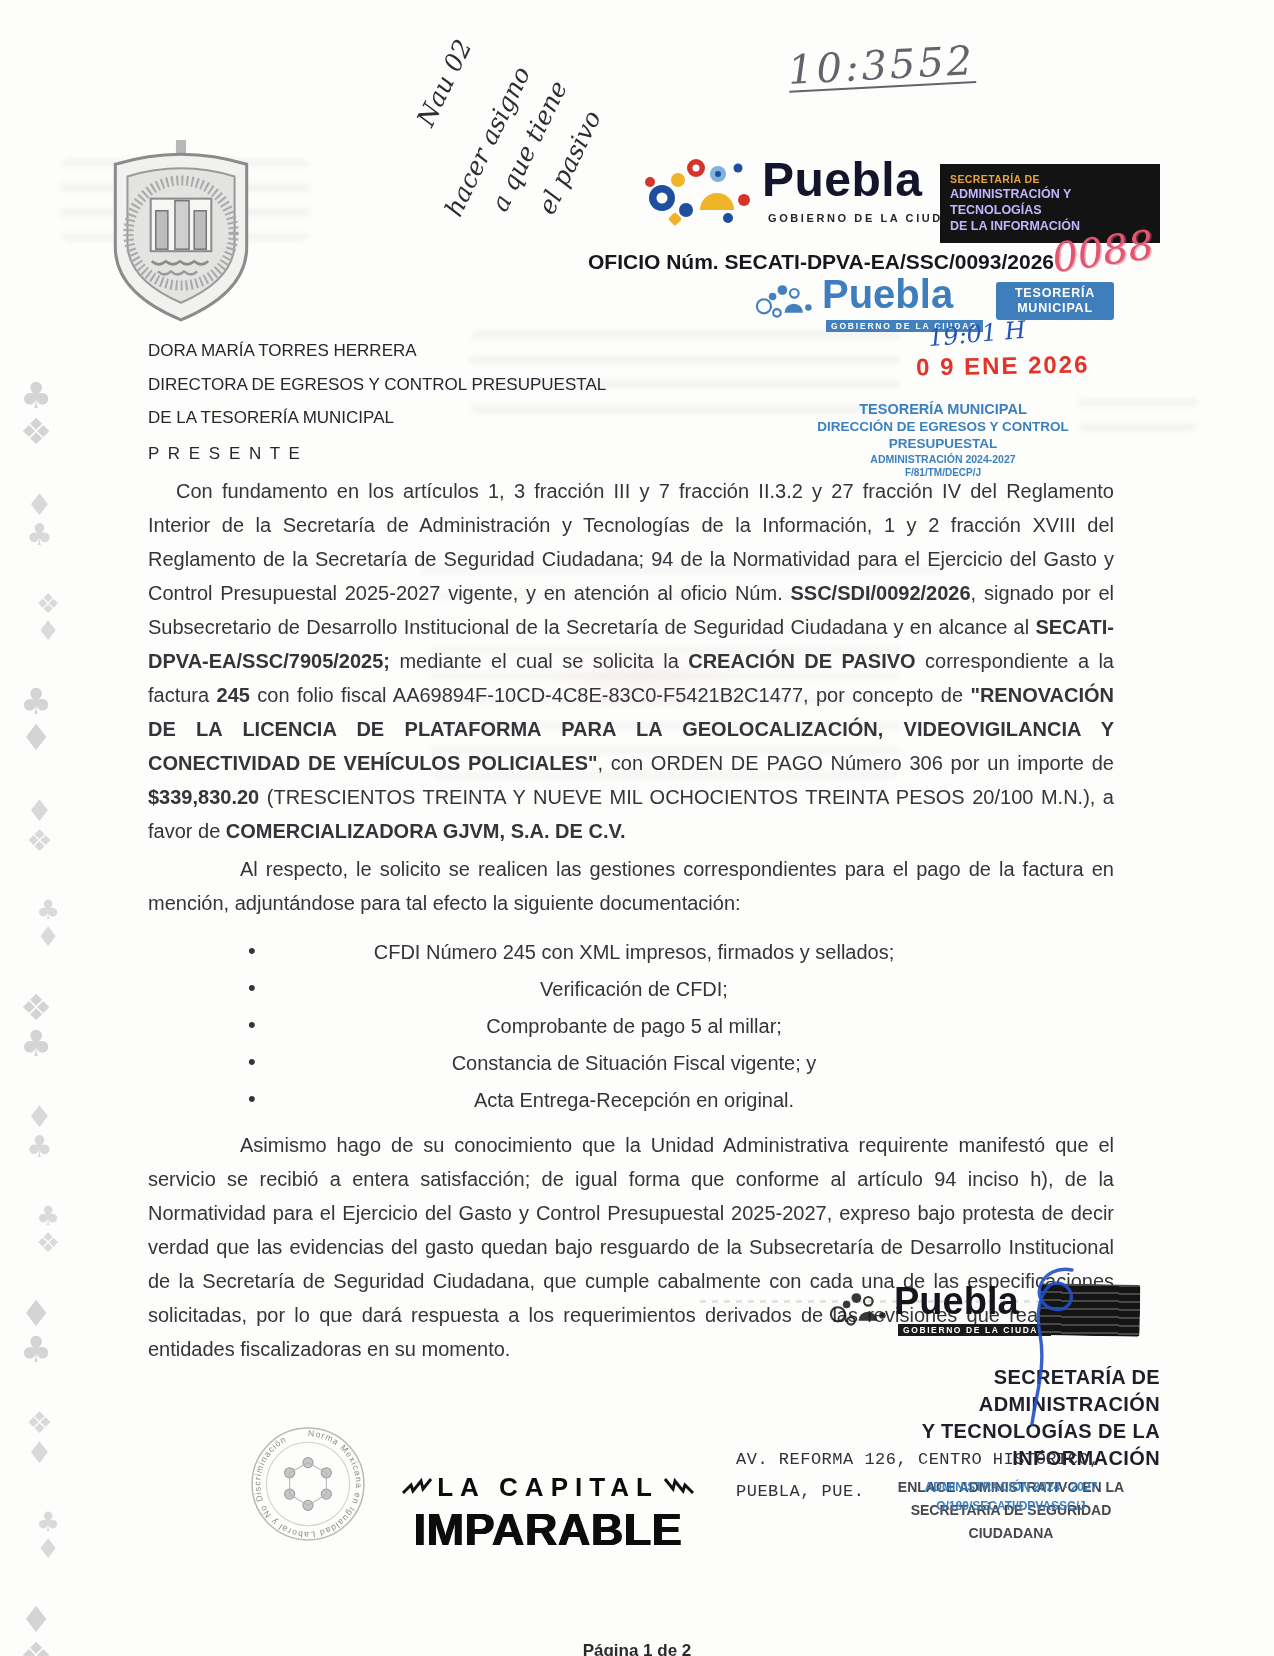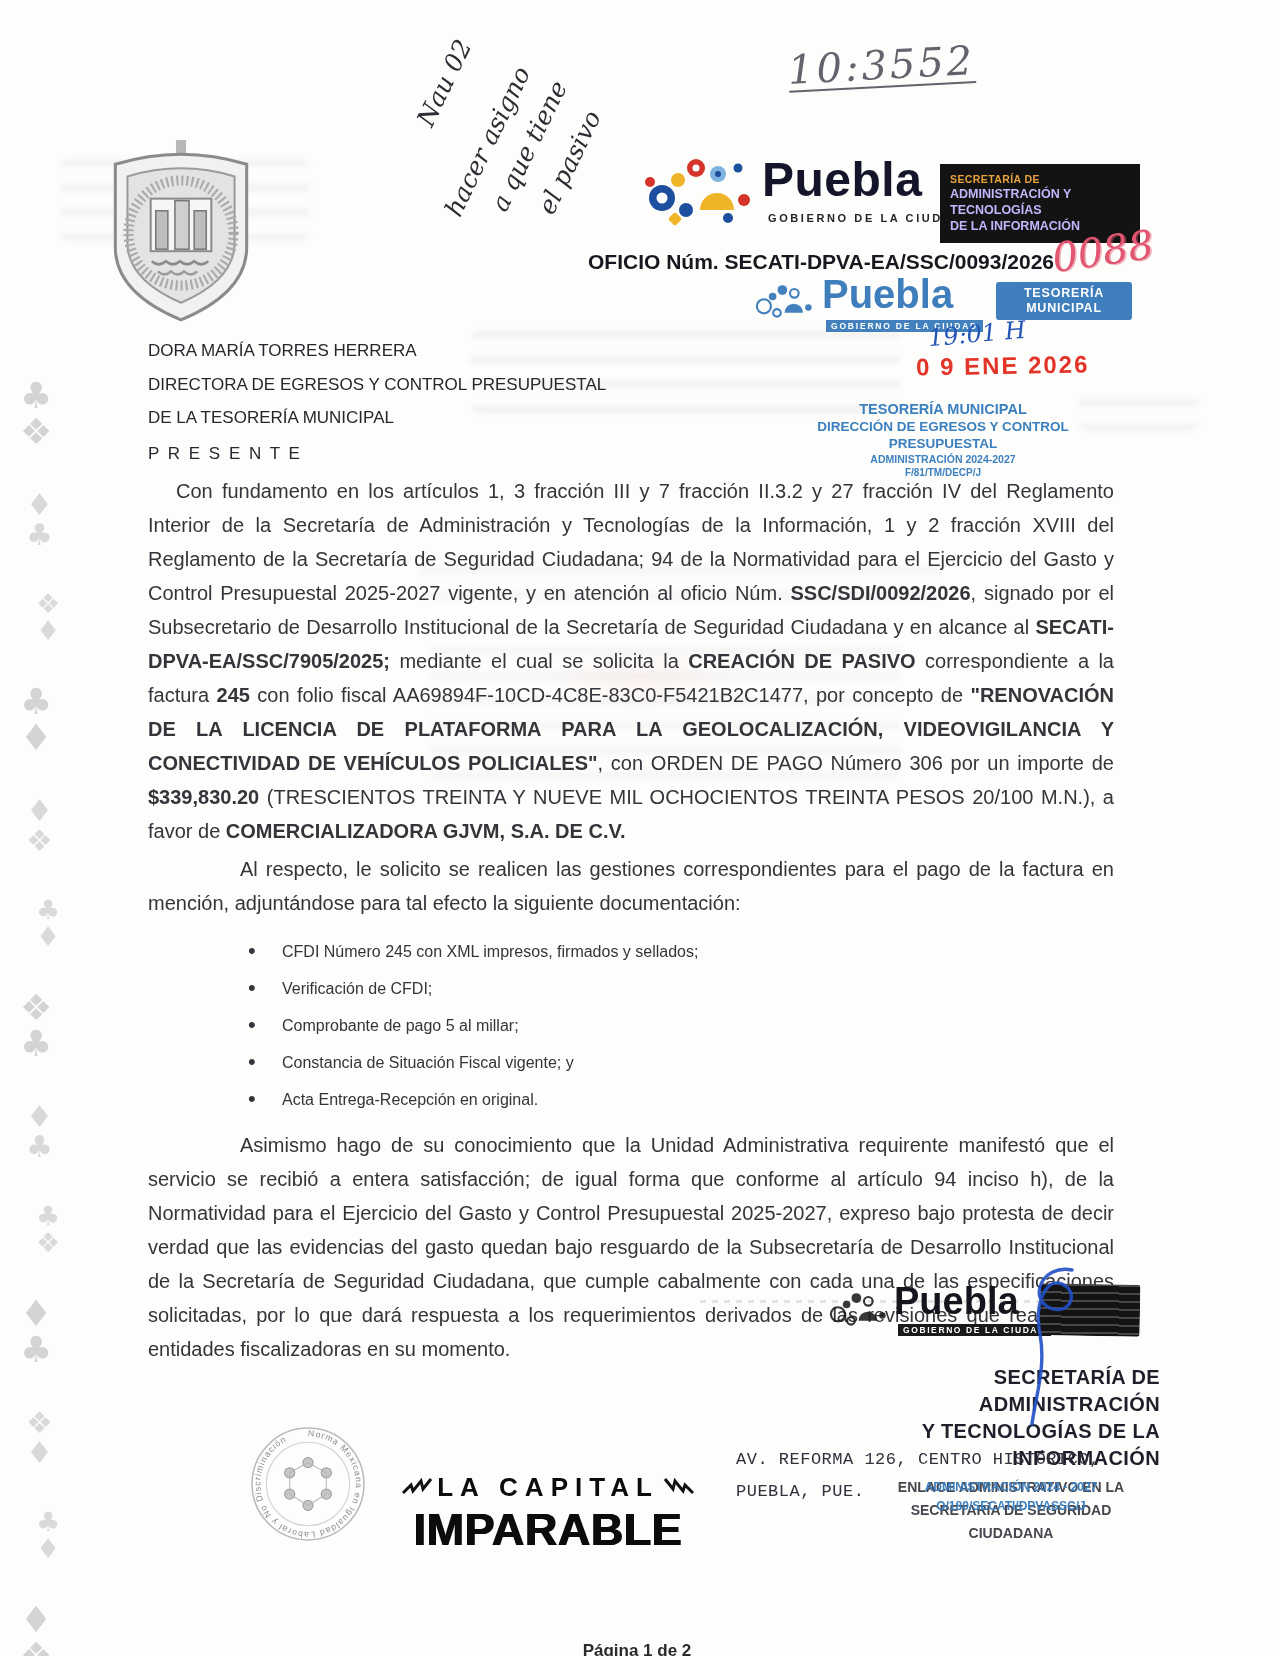--- a/index.html
+++ b/index.html
@@ -42,36 +42,36 @@
   .hnum { position:absolute; left:788px; top:42px; font-size:40px; color:#63636d;
           transform:rotate(-3deg); text-decoration:underline; text-underline-offset:7px;
           text-decoration-thickness:2px; letter-spacing:3px; }
 
   
   .hdr-emblem { position:absolute; left:640px; top:148px; width:118px; height:84px; }
   .hdr-name { position:absolute; left:762px; top:152px; font-size:48px; font-weight:700;
               color:#14142a; letter-spacing:.5px; }
   .hdr-sub { position:absolute; left:768px; top:212px; font-size:11px; font-weight:700;
              letter-spacing:2.6px; color:#23232c; }
-  .hdr-box { position:absolute; left:940px; top:164px; width:200px; background:#131313;
+  .hdr-box { position:absolute; left:940px; top:164px; width:220px; background:#131313;
              padding:8px 10px 9px; }
   .hdr-box div { color:#c4b5fd; font-weight:700; font-size:12.5px; line-height:16px; }
   .hdr-box div:first-child { color:#e8a33d; font-size:10.5px; line-height:14px; letter-spacing:.4px; }
 
   .oficio { position:absolute; left:588px; top:250px; font-size:21px; font-weight:700; color:#17171f; }
   .folio-red { position:absolute; left:1052px; top:228px; font-size:40px; color:#e25672;
                transform:rotate(-8deg); text-shadow:1.5px 1px 0 rgba(226,86,114,.45); }
 
   
   .ts-emblem { position:absolute; left:752px; top:278px; width:64px; height:48px; opacity:.9; }
   .ts-name { position:absolute; left:822px; top:272px; font-size:40px; font-weight:700;
              color:#2f74b8; opacity:.92; }
   .ts-sub { position:absolute; left:826px; top:320px; font-size:8.5px; font-weight:700;
             letter-spacing:1.8px; color:#fff; background:#2f74b8; padding:1px 5px; opacity:.9; }
-  .ts-box { position:absolute; left:996px; top:282px; width:136px; background:#2f74b8; opacity:.92;
+  .ts-box { position:absolute; left:996px; top:282px; width:118px; background:#2f74b8; opacity:.92;
             border-radius:3px; padding:4px 18px; text-align:center; }
   .ts-box div { color:#fff; font-weight:700; font-size:12.5px; line-height:15px; letter-spacing:.8px; }
   .ts-time { position:absolute; left:928px; top:320px; font-size:24px; color:#2456b8;
              transform:rotate(-5deg); }
   .ts-date { position:absolute; left:916px; top:352px; font-size:24px; font-weight:700;
              color:#e02417; letter-spacing:2px; transform:rotate(-1deg); opacity:.92; }
   .ts-dept { position:absolute; left:788px; top:400px; width:310px; text-align:center; color:#3c80c0; }
   .ts-dept div { font-weight:700; }
   .ts-dept div:nth-child(1) { font-size:14.5px; line-height:18px; }
   .ts-dept div:nth-child(2), .ts-dept div:nth-child(3) { font-size:13.5px; line-height:17px; }
@@ -83,22 +83,22 @@
   .rcpt .presente { letter-spacing:2px; margin-top:2px; }
 
   
   .para { position:absolute; left:148px; width:966px; font-size:20px; line-height:34px;
           color:#34343b; text-align:justify; }
   .p1 { top:474px; text-indent:28px; }
   .p2 { top:852px; text-indent:92px; }
   .p3 { top:1128px; text-indent:92px; }
   .seg-bold { font-weight:700; }
   .bullets { position:absolute; left:246px; top:938px; width:740px; list-style:none; }
-  .bullets li { position:relative; padding-left:36px; font-size:16px; line-height:28px;
-                margin-bottom:9px; color:#34343b; }
+  .bullets li { position:relative; padding-left:36px; font-size:20px; line-height:28px;
+                margin-bottom:9px; color:#34343b;text-align:center; }
   .bullets li::before { content:"•"; position:absolute; left:2px; top:-1px; font-size:22px; }
 
   
   .ft-emblem { position:absolute; left:826px; top:1286px; width:64px; height:48px; opacity:.88; }
   .ft-name { position:absolute; left:894px; top:1280px; font-size:38px; font-weight:700; color:#15151d; }
   .ft-sub { position:absolute; left:898px; top:1324px; font-size:8.5px; font-weight:700;
             letter-spacing:1.6px; color:#fff; background:#1a1a1a; padding:1px 5px; }
   .ft-box { position:absolute; left:1040px; top:1284px; width:100px; height:52px; border-radius:3px;
             transform:rotate(1deg);
             background:repeating-linear-gradient(180deg, rgba(255,255,255,.22) 0 2px, rgba(0,0,0,0) 2px 8px) #141414; }

